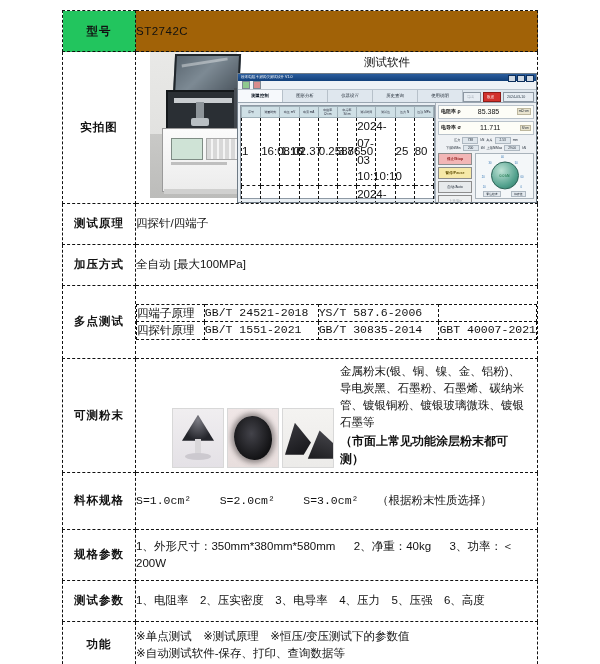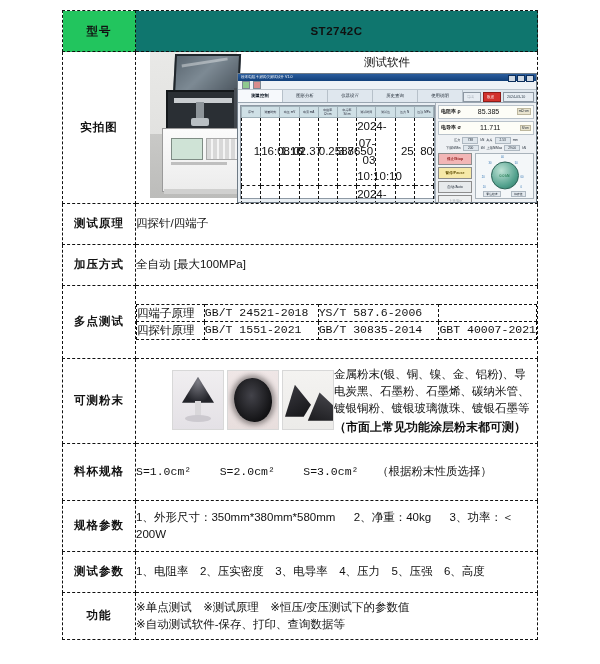--- a/index.html
+++ b/index.html
@@ -7,31 +7,31 @@
        font-family:"Liberation Sans","DejaVu Sans",sans-serif;
        -webkit-font-smoothing:none;}
   .page{position:relative;width:600px;height:664px;background:#fff;}
   table.spec{position:absolute;left:62px;top:10px;width:476px;
        border-collapse:collapse;table-layout:fixed;background:#fff;}
   table.spec td{border:1px dashed #111;padding:0;vertical-align:middle;
        font-size:11.5px;color:#111;line-height:1.45;}
   td.lbl{width:72px;text-align:center;font-weight:bold;font-size:12.5px;letter-spacing:1px;}
   td.val{padding:3px 6px;}
   .hdr-lbl{background:#22c55e;height:40px;}
-  .hdr-val{background:#0f766e;text-align:center;font-weight:bold;font-size:15px;
+  .hdr-val{background:#a16207;text-align:left;font-weight:normal;font-size:15px;
        letter-spacing:.5px;color:#111;}
   .mono{font-family:"Liberation Mono","DejaVu Sans Mono",monospace;}
   .std-table{width:100%;border-collapse:collapse;}
   .std-table td{border:none;padding:0 0 0 0;font-size:11px;white-space:nowrap;}
   .std-c1{width:74px;}
   .std-c2{width:120px;margin-left:20px;}
   .std-c3{width:132px;}
   .bold-note{font-weight:bold;font-size:12px;}
   .pw-row td.val{padding:4px 6px 4px 4px;}
-  .pw-wrap{display:flex;align-items:flex-start;gap:0;padding-left:32px;}
+  .pw-wrap{display:flex;align-items:flex-end;gap:6px;padding-left:32px;}
   .pw-imgs{display:flex;gap:3px;flex:0 0 auto;padding-top:4px;}
   .pw-text{font-size:11.5px;line-height:1.5;}
   .gap{display:inline-block;width:22px;}
   .gap-s{display:inline-block;width:12px;}
 
   
   .photo-cell{padding:4px 0;}
   .photo-flex{display:flex;align-items:flex-start;}
   .machine{position:relative;width:104px;height:146px;margin-left:14px;
      background:linear-gradient(#e9e9e7 0%,#e2e2e0 56%,#c9c9c7 56%,#bcbcba 100%);}
@@ -86,21 +86,21 @@
       padding:0 3px;border:1px solid #8c97a2;background:#e6ecf2;color:#30404f;}
   .sw-btn.red{background:#d2322d;color:#fff;border-color:#8e1c19;}
   .sw-btn.dis{color:#9aa5af;}
   .sw-body{display:flex;height:101px;}
   .sw-left{flex:1;padding:2px;}
   .sw-grid{width:100%;height:92px;border:1px solid #8e99a4;background:#fff;}
   .sw-grid table{width:100%;border-collapse:collapse;table-layout:fixed;}
   .sw-grid th{background:#cfe0e6;border:1px solid #9fb0b8;height:7px;
       font-size:3px;font-weight:normal;color:#223;}
   .sw-grid td{border:1px solid #d3dade;height:6px;font-size:3px;
-      text-align:right;color:#334;}
+      text-align:left;color:#334;}
   .sw-right{width:96px;border-left:1px solid #a8b2bb;background:#eef1f4;padding:2px;}
   .rd-row{display:flex;align-items:center;gap:2px;margin-bottom:2px;
       background:#fdfdf7;border:1px solid #b9c2ca;padding:1px 2px;}
   .rd-name{font-size:5px;font-weight:bold;color:#111;white-space:nowrap;}
   .rd-val{flex:1;text-align:center;font-size:7px;color:#111;
       font-family:"Liberation Sans",sans-serif;}
   .rd-unit{font-size:3.2px;background:#e9e4cf;border:1px solid #bdb79e;
       padding:0 1px;white-space:nowrap;}
   .rd-mini{display:flex;gap:2px;font-size:3.2px;justify-content:center;
       margin-bottom:1px;align-items:center;}

